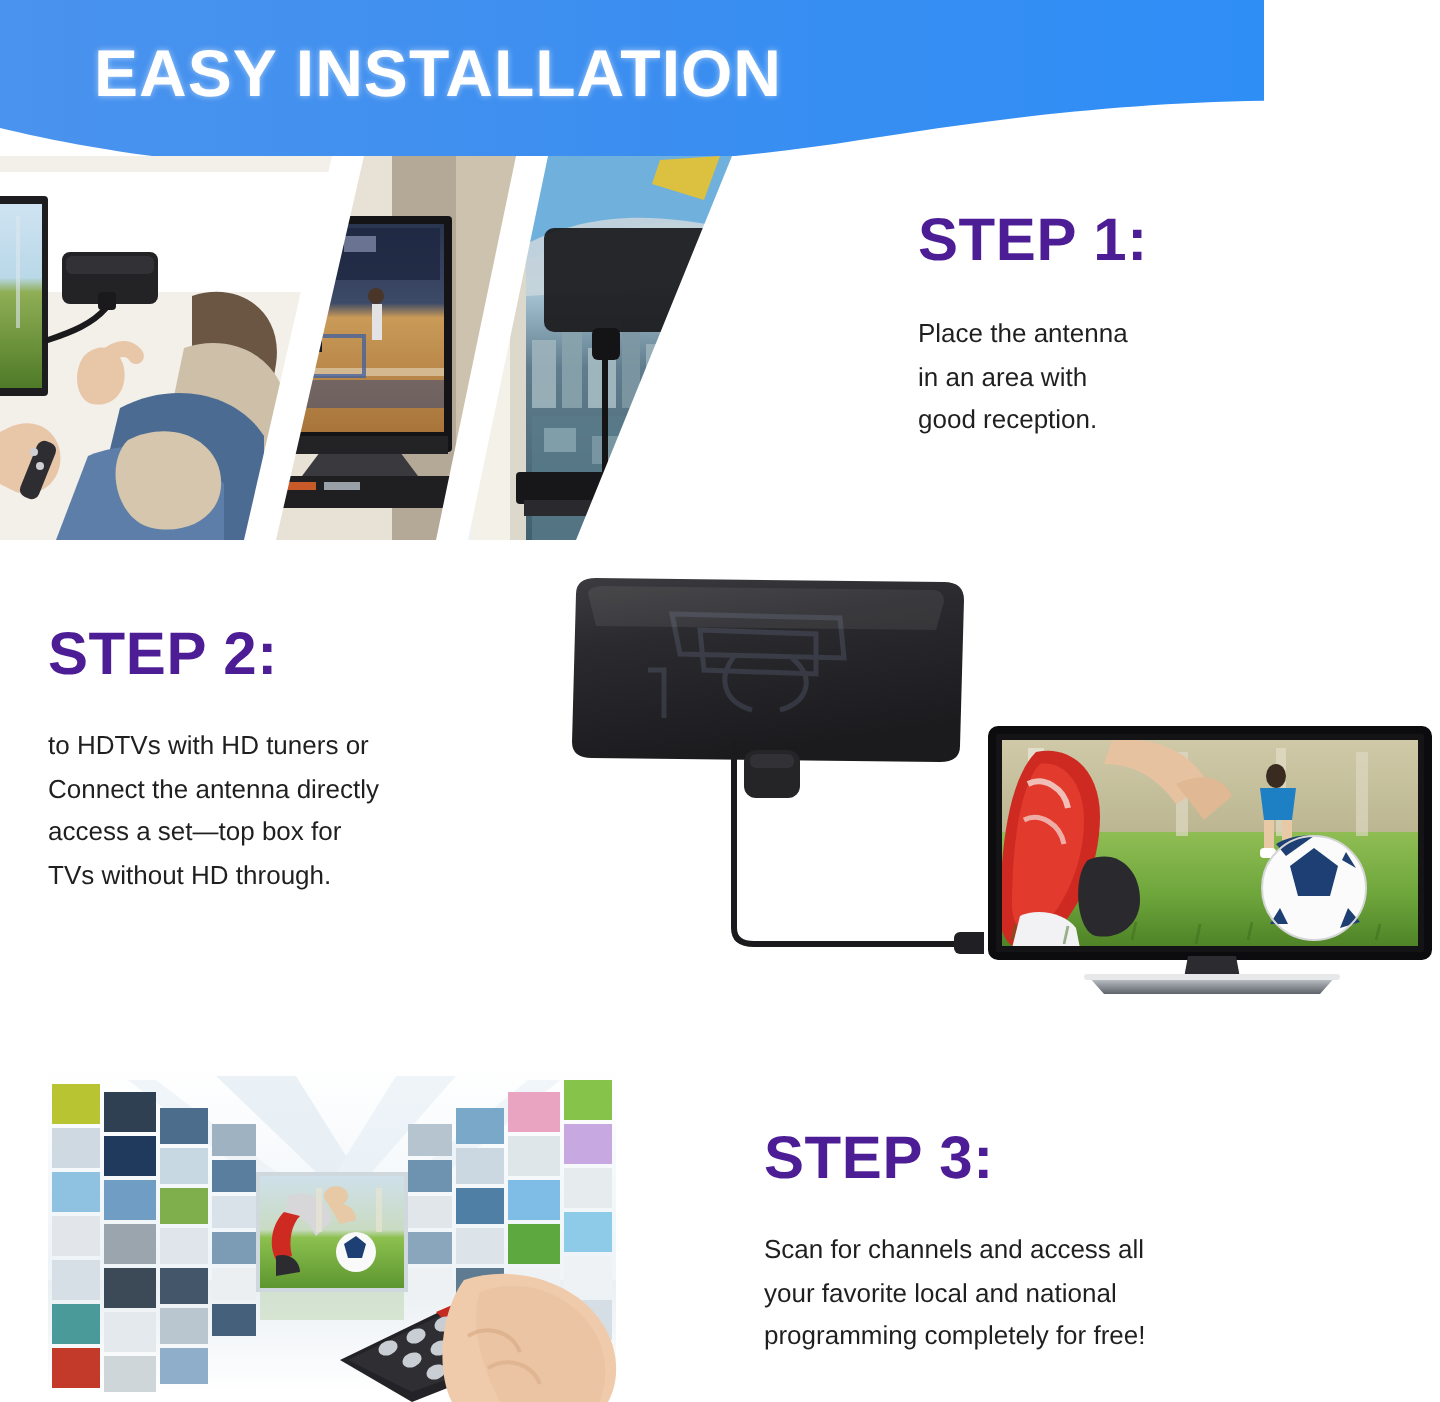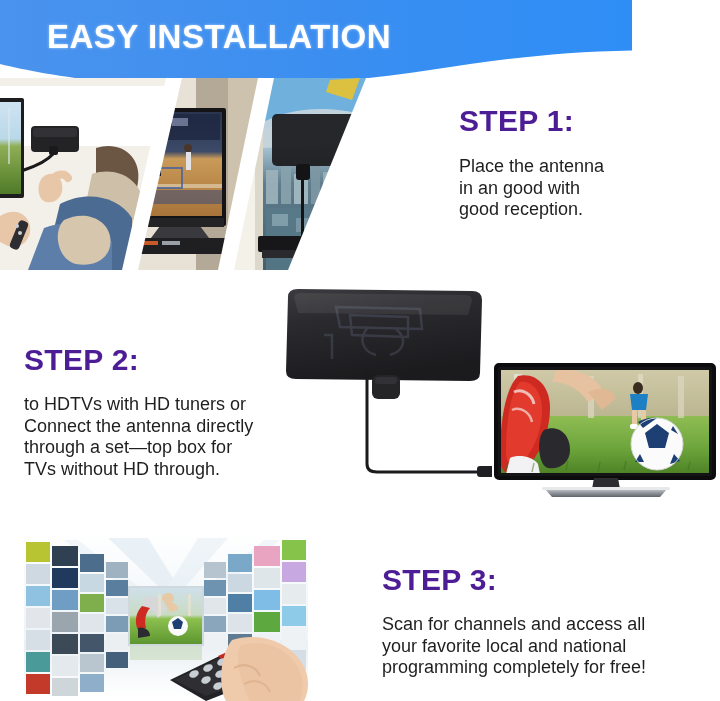--- a/index.html
+++ b/index.html
@@ -21,29 +21,29 @@
     text-shadow:0 0 3px rgba(255,255,255,0.55);
     white-space:nowrap;
   }
 
   
   .step-title{
     font-size:30px;font-weight:bold;color:#4c1d95;
     letter-spacing:0.3px;line-height:34px;margin:0;white-space:nowrap;
   }
   .step-body{
-    font-size:18px;color:#1f1f1f;line-height:21.5px;margin:0;
+    font-size:13px;color:#1f1f1f;line-height:21.5px;margin:0;
     font-weight:400;
   }
   .step-body span{display:block;white-space:nowrap;}
 
   .block1{position:absolute;left:459px;top:104px;width:250px;}
   .block1 .step-body{margin-top:18px;}
 
-  .block2{position:absolute;left:24px;top:343px;width:300px;}
+  .block2{position:absolute;left:24px;top:311px;width:300px;}
   .block2 .step-body{margin-top:17px;}
 
   .block3{position:absolute;left:382px;top:563px;width:340px;}
   .block3 .step-body{margin-top:17px;}
 
   
   .img-collage{position:absolute;left:0px;top:78px;width:372px;height:192px;}
   .img-antenna{position:absolute;left:280px;top:285px;width:210px;height:115px;}
   .img-cable{position:absolute;left:345px;top:370px;width:180px;height:128px;}
   .img-tv{position:absolute;left:492px;top:362px;width:226px;height:140px;}
@@ -203,31 +203,31 @@
 
       <path d="M366,0 L372,0 L372,192 L288,192 Z" fill="#ffffff"></path>
       <path d="M368,0 L372,0 L372,192 L292,192 Z" fill="#ffffff"></path>
     </svg>
   </div>
 
   <div class="block1">
     <div class="step-title">STEP 1:</div>
     <div class="step-body">
       <span>Place the antenna</span>
-      <span>in an good with</span>
+      <span>in an area with</span>
       <span>good reception.</span>
     </div>
   </div>
 
   <div class="block2">
     <div class="step-title">STEP 2:</div>
     <div class="step-body">
       <span>to HDTVs with HD tuners or</span>
       <span>Connect the antenna directly</span>
-      <span>through a set—top box for</span>
+      <span>access a set—top box for</span>
       <span>TVs without HD through.</span>
     </div>
   </div>
 
   <div class="img-antenna">
     <svg width="210" height="115" viewBox="0 0 210 115">
       <defs>
         <linearGradient id="antGrad" x1="0" y1="0" x2="0.3" y2="1">
           <stop offset="0%" stop-color="#3c3c40"></stop>
           <stop offset="35%" stop-color="#2b2b2f"></stop>

